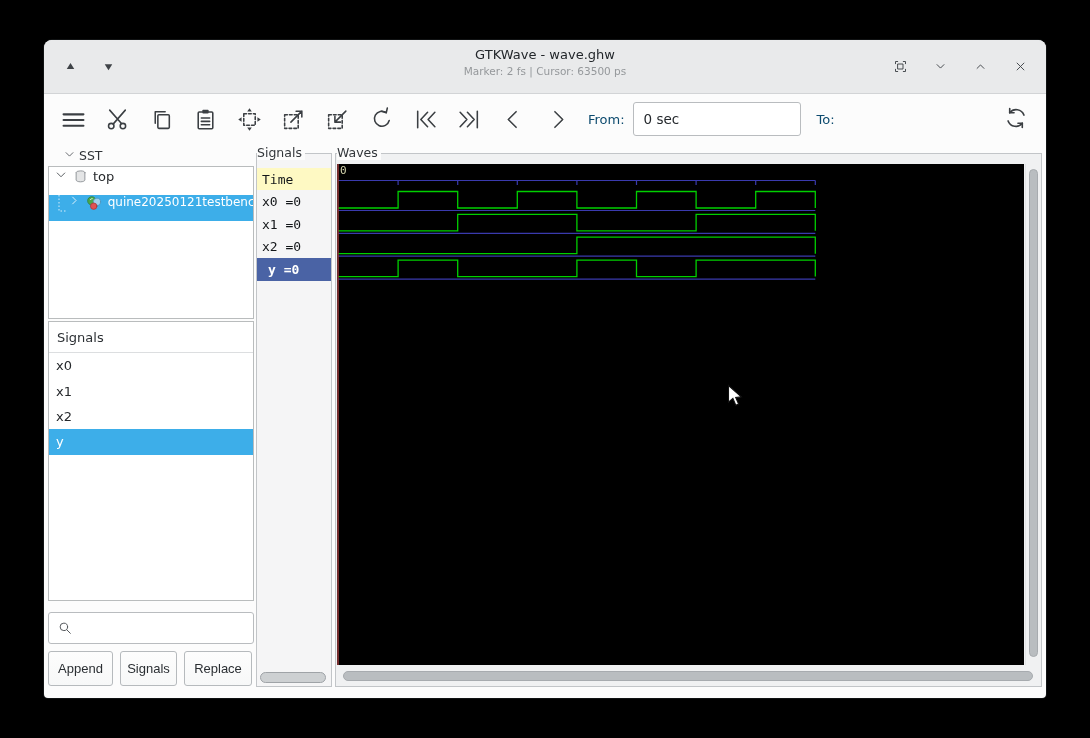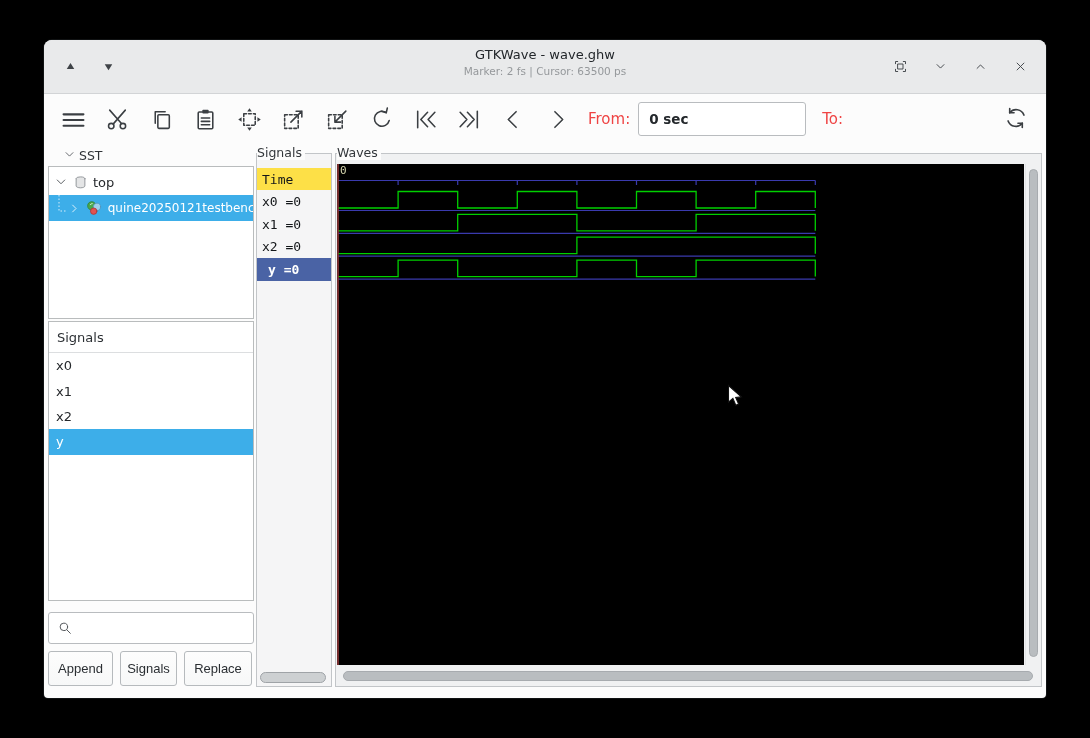--- a/index.html
+++ b/index.html
@@ -14,35 +14,35 @@
   .tb-btn{width:24px;height:24px;display:flex;align-items:center;justify-content:center;color:#3f4347;background:none;border:none;padding:0;}
   .tb-btn svg{width:15px;height:15px;}
   .tb-center{position:absolute;left:0;right:0;top:7px;text-align:center;pointer-events:none;}
   .tb-title{font-size:13px;color:#23272b;}
   .tb-sub{font-size:10.5px;color:#95989b;margin-top:3px;}
   
   .toolbar{position:relative;height:50px;display:flex;align-items:center;padding:0 14px;background:#fcfcfc;}
   .tool-icons{display:flex;align-items:center;gap:14px;}
   .tool-btn{width:30px;height:30px;display:flex;align-items:center;justify-content:center;color:#3b3f43;background:none;border:none;padding:0;}
   .tool-btn svg{width:25px;height:25px;}
-  .range-label{font-size:15px;color:#ef4444;margin:0 8px 0 16px;}
+  .range-label{font-size:13px;color:#0c4a6e;margin:0 8px 0 16px;}
   .range-input{width:146px;height:32px;border:1px solid #b9bcbf;border-radius:3px;background:#fff;
-               font-family:"DejaVu Sans","Liberation Sans",sans-serif;font-size:13.5px;color:#24282c;padding:0 10px;font-weight:bold;}
+               font-family:"DejaVu Sans","Liberation Sans",sans-serif;font-size:13.5px;color:#24282c;padding:0 10px;}
   .reload-btn{margin-left:auto;width:32px;height:32px;display:flex;align-items:center;justify-content:center;color:#3b3f43;background:none;border:none;padding:0;}
   .reload-btn svg{width:26px;height:26px;}
   
   .main{position:absolute;left:0;top:104px;right:0;bottom:0;}
   
   .left-panel{position:absolute;left:4px;top:0;width:206px;bottom:0;}
   .sst-expander{position:absolute;left:16px;top:1px;height:20px;display:flex;align-items:center;gap:4px;
                 font-size:12.5px;color:#2f3337;}
   .sst-expander svg{width:11px;height:11px;color:#4a4e52;}
   .gtk-box{position:absolute;left:0;right:0;background:#fff;border:1px solid #b9bcbd;box-sizing:border-box;overflow:hidden;}
   .sst-tree{top:22px;height:153px;}
-  .tree-row{height:26px;display:flex;align-items:center;font-size:13px;color:#26292c;}
+  .tree-row{height:26px;display:flex;font-size:13px;color:#26292c;}
   .tree-row.sel{background:#3daee9;color:#fff;font-size:12px;white-space:nowrap;}
   .tree-row .pad{width:6px;flex:none;}
   .tree-row svg{flex:none;}
   .tree-label{margin-left:5px;overflow:hidden;}
   
   .sig-browser{top:177px;height:280px;}
   .sb-header{height:30px;display:flex;align-items:center;padding-left:8px;font-size:13px;color:#2c3034;
              border-bottom:1px solid #dcdee0;}
   .sb-item{height:25.4px;display:flex;align-items:center;padding-left:7px;font-size:13px;color:#26292c;}
   .sb-item.sel{background:#3daee9;color:#fff;}
@@ -51,21 +51,21 @@
   .search-box svg{width:16px;height:16px;color:#55595d;flex:none;}
   .search-input{border:none;outline:none;background:none;flex:1;height:100%;font-size:13px;color:#24282c;padding:0 6px;}
   .btn{position:absolute;top:507px;height:35px;border:1px solid #b6babd;border-radius:3px;
        background:linear-gradient(#fdfdfd,#f7f8f8);font-family:Liberation Sans, sans-serif;font-size:13px;color:#2b2f33;
        display:flex;align-items:center;justify-content:center;box-sizing:border-box;}
   
   .gtk-frame{position:absolute;top:9px;height:534px;border:1px solid #c2c5c8;box-sizing:border-box;}
   .frame-label{position:absolute;top:1px;font-size:12.5px;color:#33373b;background:#fcfcfc;
                padding:0 3px 0 0;line-height:15px;z-index:3;}
   .mid-frame{left:212px;width:76px;background:#f5f5f6;}
-  .time-header{margin-top:14px;height:22px;background:#fde047;display:flex;align-items:center;padding-left:5px;
+  .time-header{margin-top:14px;height:22px;background:#fef9c3;display:flex;align-items:center;padding-left:5px;
                font-family:"DejaVu Sans Mono","Liberation Mono",monospace;font-size:13px;color:#131619;}
   .trace-name{height:22.8px;display:flex;align-items:center;padding-left:5px;
               font-family:"DejaVu Sans Mono","Liberation Mono",monospace;font-size:13px;color:#131619;}
   .trace-name.sel{background:#4a63a5;color:#fff;padding-left:11px;font-weight:bold;}
   .mini-hscroll{position:absolute;left:3px;bottom:3px;width:66px;height:11px;background:#cdd0d2;
                 border:1px solid #9fa3a7;border-radius:6px;box-sizing:border-box;}
   .waves-frame{left:291px;width:707px;background:#f0f1f2;}
   .wave-black{position:absolute;left:1px;top:10px;width:687px;height:501px;background:#000;overflow:hidden;}
   .ts-origin{position:absolute;left:3px;top:0px;font-family:"DejaVu Sans Mono","Liberation Mono",monospace;
              font-size:11px;color:#d8d8b0;z-index:2;}

